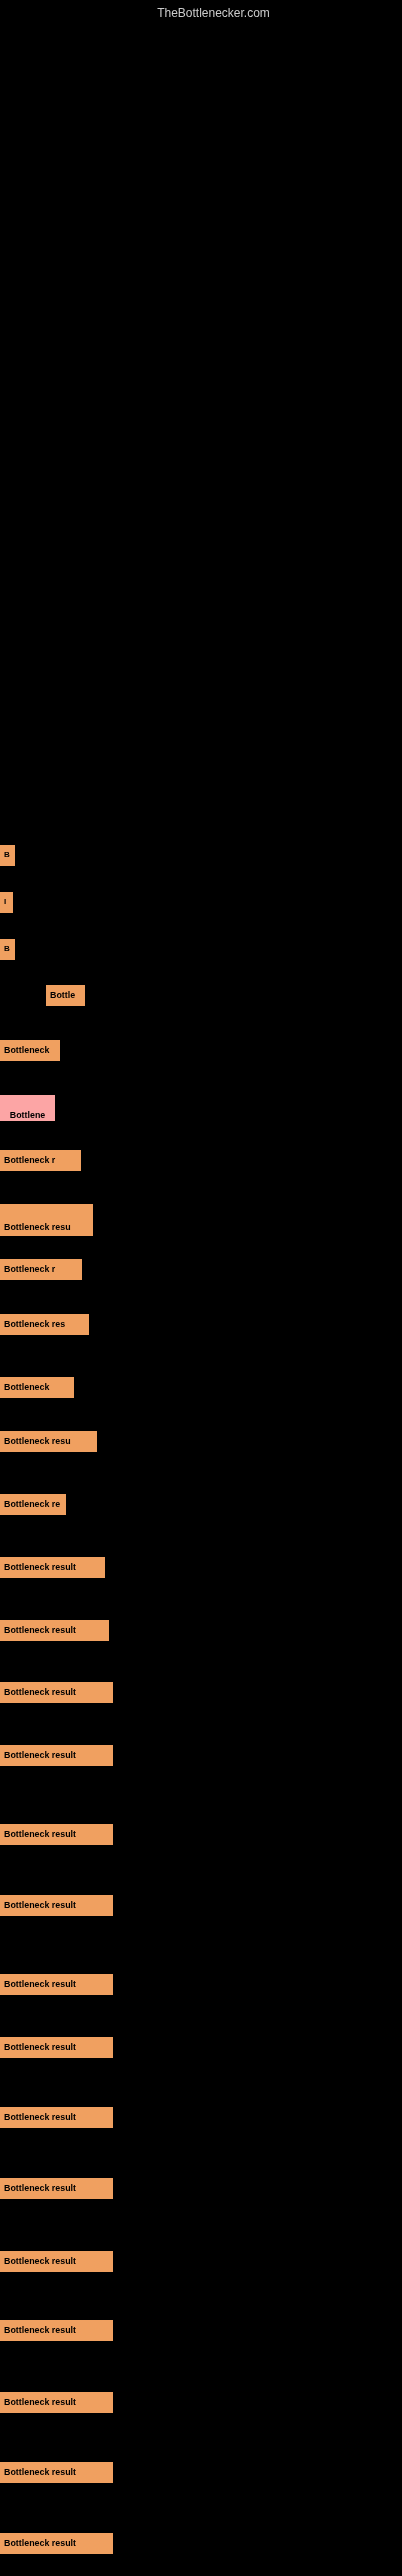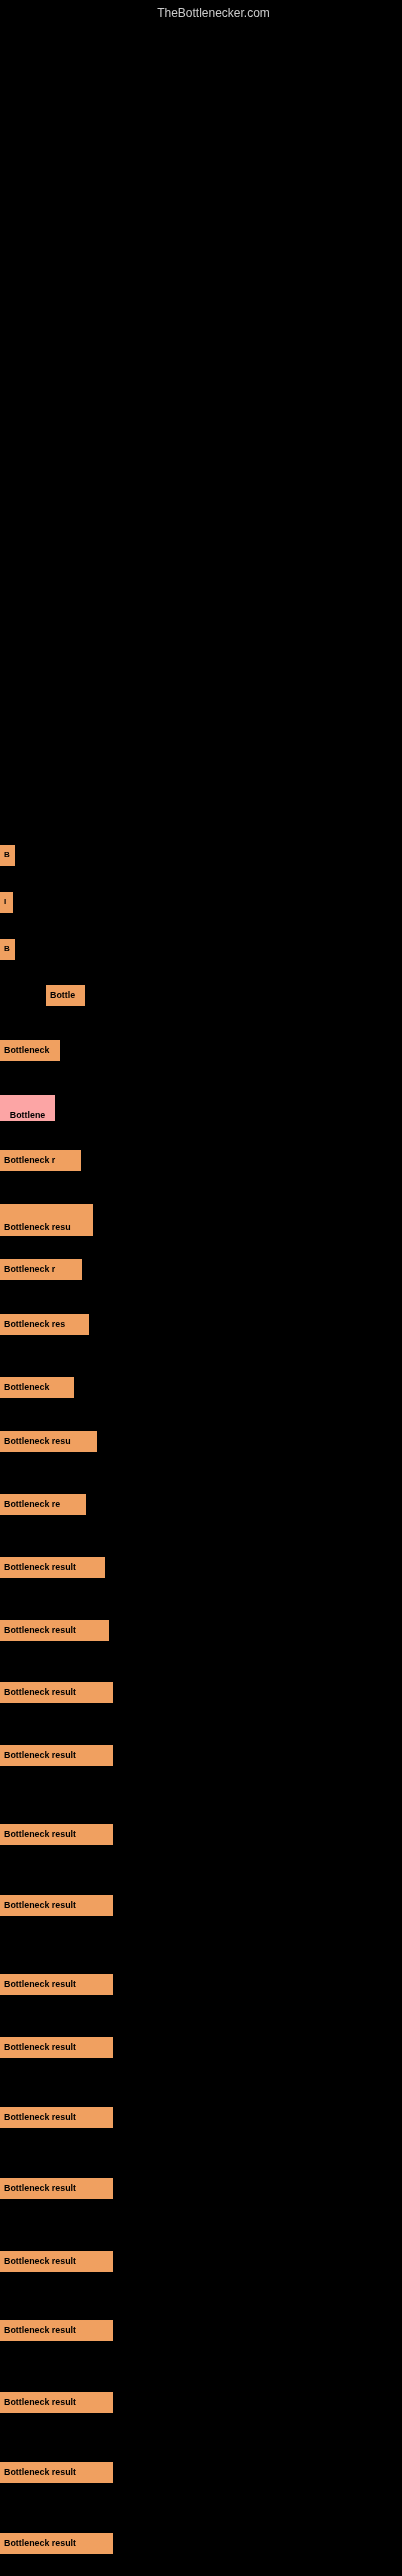--- a/index.html
+++ b/index.html
@@ -63,21 +63,21 @@
     <div style="position: absolute; top: 1314px; left: 0px; display: flex; ">
       <span style="background-color: rgb(240, 160, 96); color: rgb(0, 0, 0); font-family: Arial, sans-serif; font-weight: bold; padding: 3.2px 4px; display: inline-block; white-space: nowrap; overflow: hidden; font-size: 8.9px; width: 89px; height: 21px; line-height: 14.5px;">Bottleneck res</span>
     </div>
     <div style="position: absolute; top: 1377px; left: 0px; display: flex; align-items: center;">
       <span style="background-color: rgb(240, 160, 96); color: rgb(0, 0, 0); font-family: Arial, sans-serif; font-weight: bold; padding: 3.2px 4px; display: inline-block; white-space: nowrap; overflow: hidden; font-size: 8.9px; width: 74px; height: 21px; line-height: 14.5px;">Bottleneck</span>
     </div>
     <div style="position: absolute; top: 1431px; left: 0px; display: flex; align-items: center;">
       <span style="background-color: rgb(240, 160, 96); color: rgb(0, 0, 0); font-family: Arial, sans-serif; font-weight: bold; padding: 3.2px 4px; display: inline-block; white-space: nowrap; overflow: hidden; font-size: 8.9px; width: 97px; height: 21px; line-height: 14.5px;">Bottleneck resu</span>
     </div>
     <div style="position: absolute; top: 1494px; left: 0px; display: flex; align-items: center;">
-      <span style="background-color: rgb(240, 160, 96); color: rgb(0, 0, 0); font-family: Arial, sans-serif; font-weight: bold; padding: 3.2px 4px; display: inline-block; white-space: nowrap; overflow: hidden; font-size: 8.9px; width: 86px; height: 21px; line-height: 14.5px;">Bottleneck re</span>
+      <span style="background-color: rgb(240, 160, 96); color: rgb(0, 0, 0); font-family: Arial, sans-serif; font-weight: bold; padding: 3.2px 4px; display: inline-block; white-space: nowrap; overflow: hidden; font-size: 8.9px; width: 66px; height: 21px; line-height: 14.5px;">Bottleneck re</span>
     </div>
     <div style="position: absolute; top: 1557px; left: 0px; display: flex; align-items: center;">
       <span style="background-color: rgb(240, 160, 96); color: rgb(0, 0, 0); font-family: Arial, sans-serif; font-weight: bold; padding: 3.2px 4px; display: inline-block; white-space: nowrap; overflow: hidden; font-size: 8.9px; width: 105px; height: 21px; line-height: 14.5px;">Bottleneck result</span>
     </div>
     <div style="position: absolute; top: 1620px; left: 0px; display: flex; align-items: center;">
       <span style="background-color: rgb(240, 160, 96); color: rgb(0, 0, 0); font-family: Arial, sans-serif; font-weight: bold; padding: 3.2px 4px; display: inline-block; white-space: nowrap; overflow: hidden; font-size: 8.9px; width: 109px; height: 21px; line-height: 14.5px;">Bottleneck result</span>
     </div>
     <div style="position: absolute; top: 1682px; left: 0px; display: flex; align-items: center;">
       <span style="background-color: rgb(240, 160, 96); color: rgb(0, 0, 0); font-family: Arial, sans-serif; font-weight: bold; padding: 3.2px 4px; display: inline-block; white-space: nowrap; overflow: hidden; font-size: 8.9px; width: 113px; height: 21px; line-height: 14.5px;">Bottleneck result</span>
     </div>

